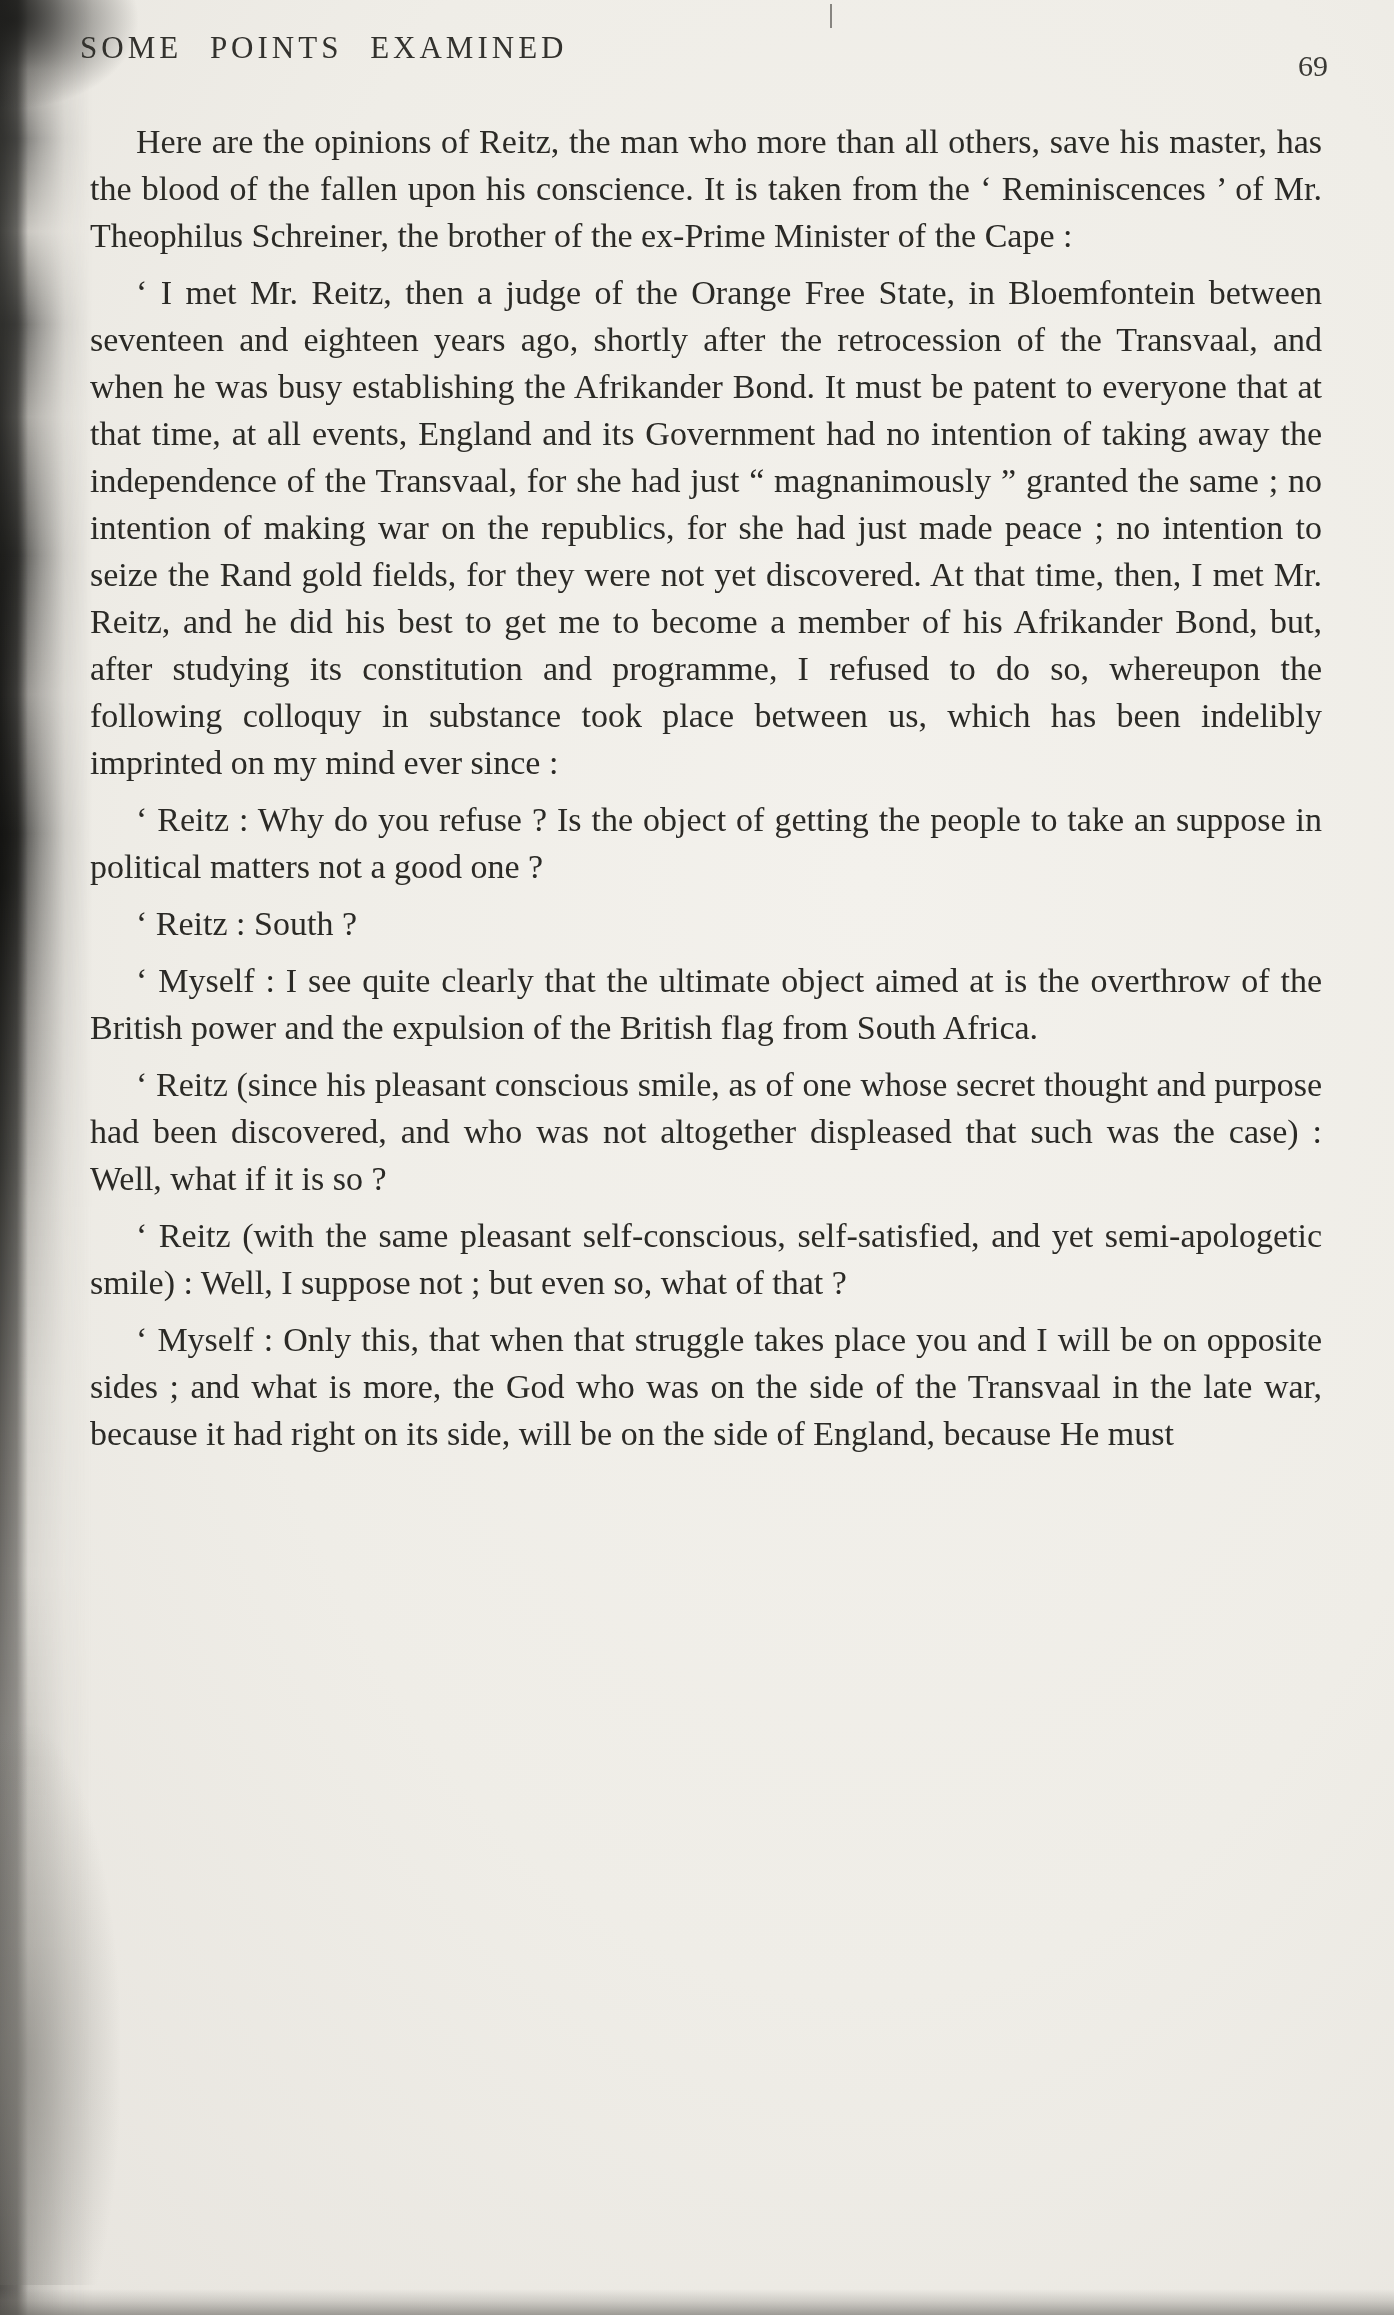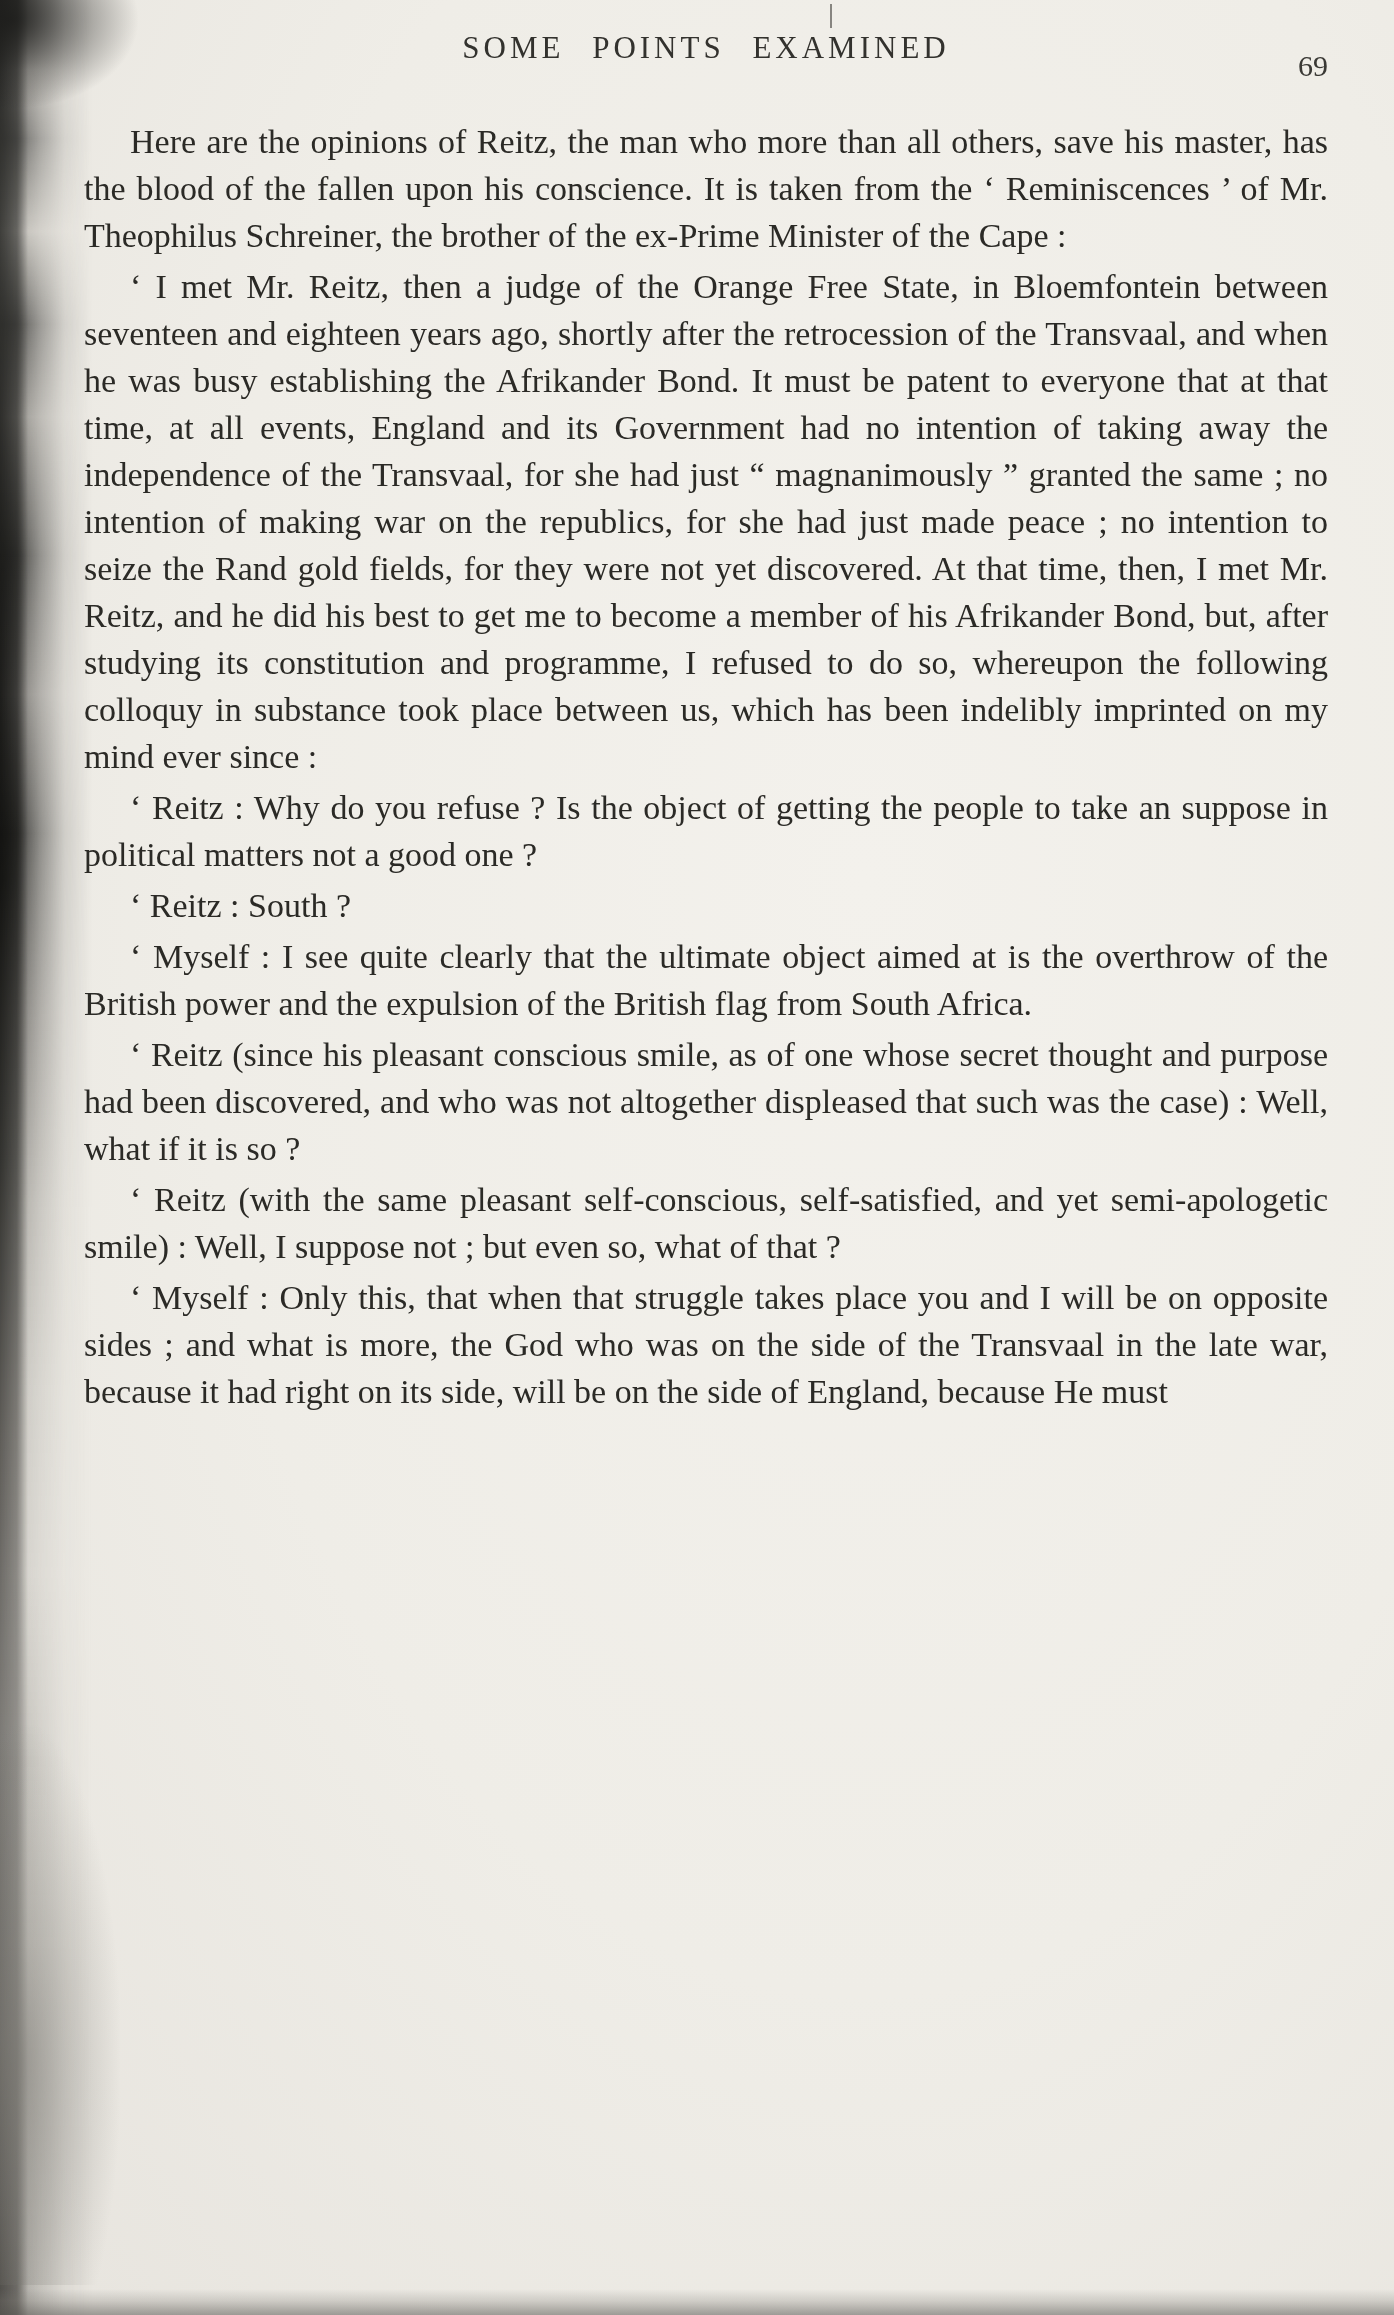--- a/index.html
+++ b/index.html
@@ -76,35 +76,35 @@
     z-index: 2;
   }
   .running-head {
     position: relative;
     height: 60px;
     margin-bottom: 28px;
   }
   .head-title {
     position: absolute;
     left: 0; right: 0;
-    text-align: center;
+    text-align: left;
     font-size: 31px;
     letter-spacing: 4px;
     word-spacing: 16px;
     color: #33322e;
   }
   .head-folio {
     position: absolute;
     right: 4px;
     top: 19px;
     font-size: 30px;
     color: #3a3935;
   }
   .page-body .para {
-    margin: 4px;
+    margin: 10px;
     font-size: 34px;
     line-height: 47px;
     text-align: justify;
     text-indent: 46px;
     color: #2b2a26;
   }
   .page-body .para .it {
   }
 </style>
 </head>

